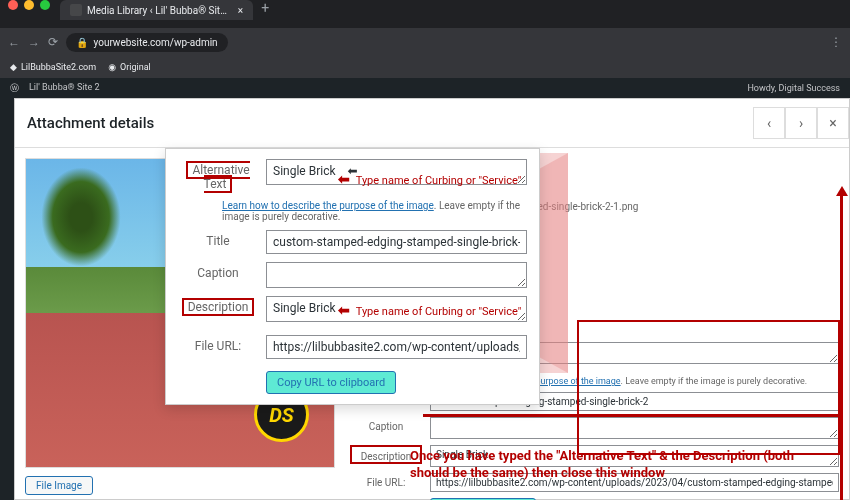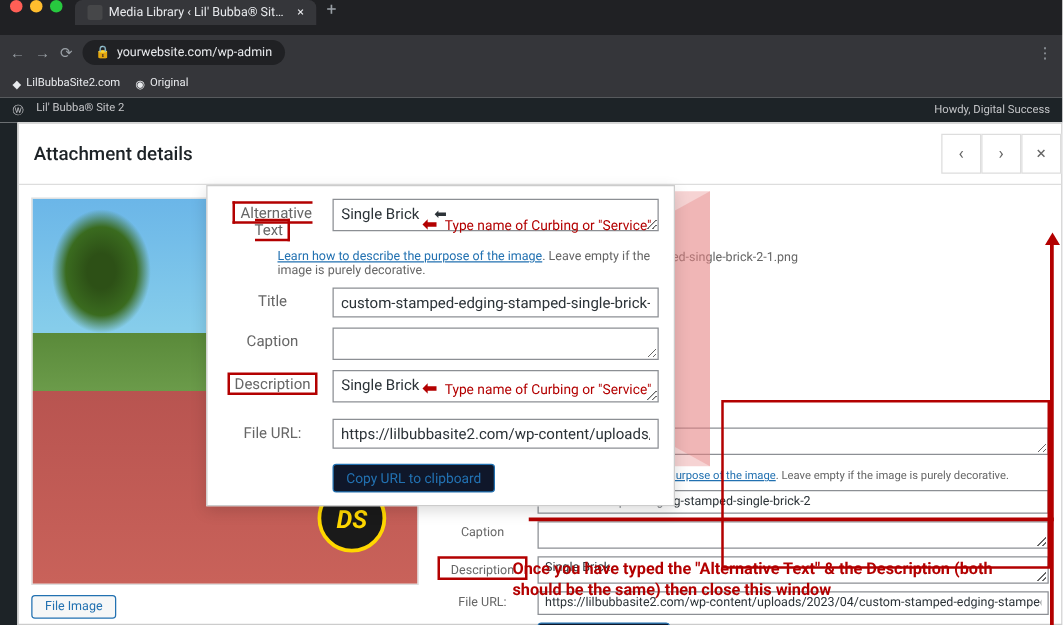--- a/index.html
+++ b/index.html
@@ -34,21 +34,21 @@
 .meta p{line-height:1.4}
 .meta a{color:#2271b1}
 .meta{margin-bottom:10px}
 .fields{display:flex;flex-direction:column;gap:6px}
 .field-row{display:flex;align-items:flex-start;gap:8px}
 .field-label{flex:0 0 72px;text-align:center;font-size:10px;color:#666;padding-top:4px}
 .field-input{flex:1;border:1px solid #8c8f94;padding:3px 5px;font-size:10px;background:#fff;color:#2c3338;font-family:inherit}
 textarea.field-input{resize:vertical;height:22px}
 .help-text{font-size:9px;color:#666;margin-left:80px;margin-top:-2px}
 .help-text a{color:#2271b1;text-decoration:underline}
-.copy-btn{margin-left:80px;padding:3px 8px;border:1px solid #2271b1;color:#2271b1;font-size:9px;background:#0f172a;border-radius:3px;cursor:pointer;align-self:flex-start}
+.copy-btn{margin-left:80px;padding:3px 8px;border:1px solid #2271b1;color:#2271b1;font-size:9px;background:#5eead4;border-radius:3px;cursor:pointer;align-self:flex-start}
 .zoom-overlay{position:absolute;left:165px;top:50px;width:375px;background:#fff;border:1px solid #ccc;box-shadow:0 4px 12px rgba(0,0,0,.15);padding:10px 12px;z-index:10}
 .zoom-overlay .field-row{margin-bottom:8px}
 .zoom-overlay .field-label{flex:0 0 80px;font-size:12px}
 .zoom-overlay .field-input{font-size:12px;padding:4px 6px}
 .zoom-overlay textarea.field-input{height:26px}
 .zoom-overlay .help-text{margin-left:44px;font-size:10px}
 .zoom-overlay .copy-btn{margin-left:88px;font-size:11px;padding:4px 10px}
 .hl-box{border:2px solid #b30000;padding:0 4px}
 .anno-text{color:#b30000;font-size:11px;font-weight:400}
 .anno-arrow{color:#b30000;font-size:14px;font-weight:bold}

